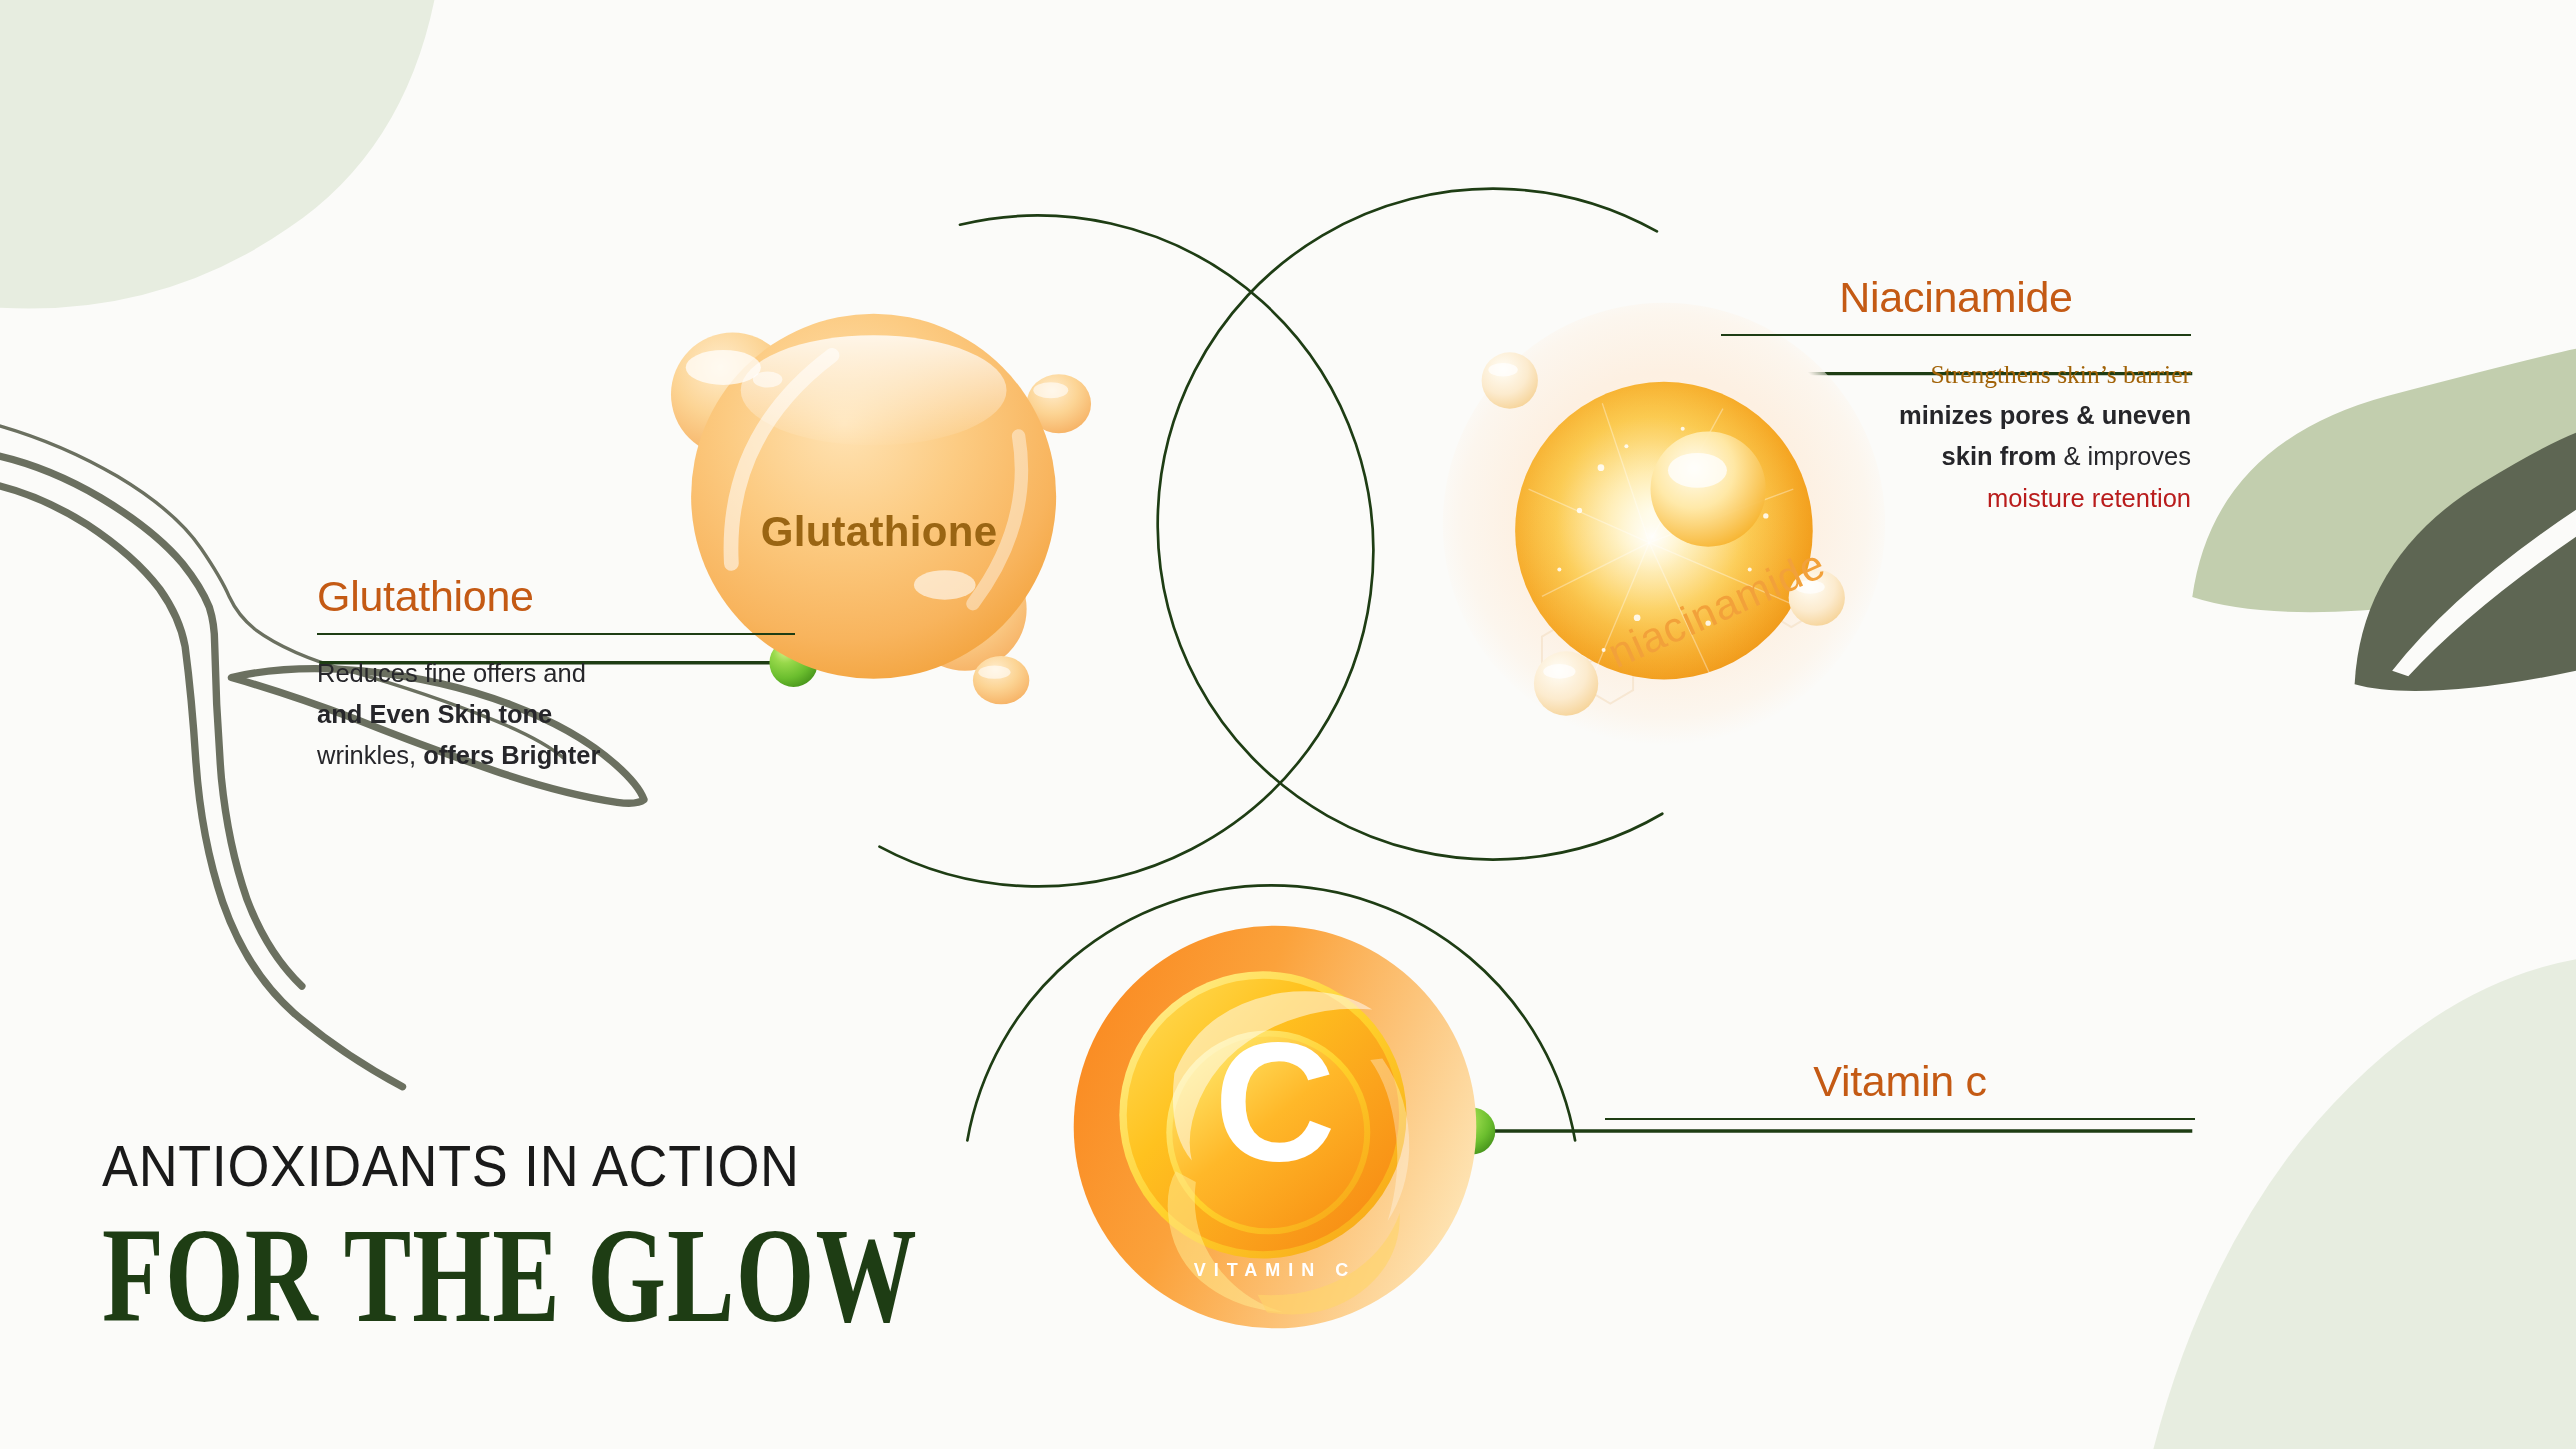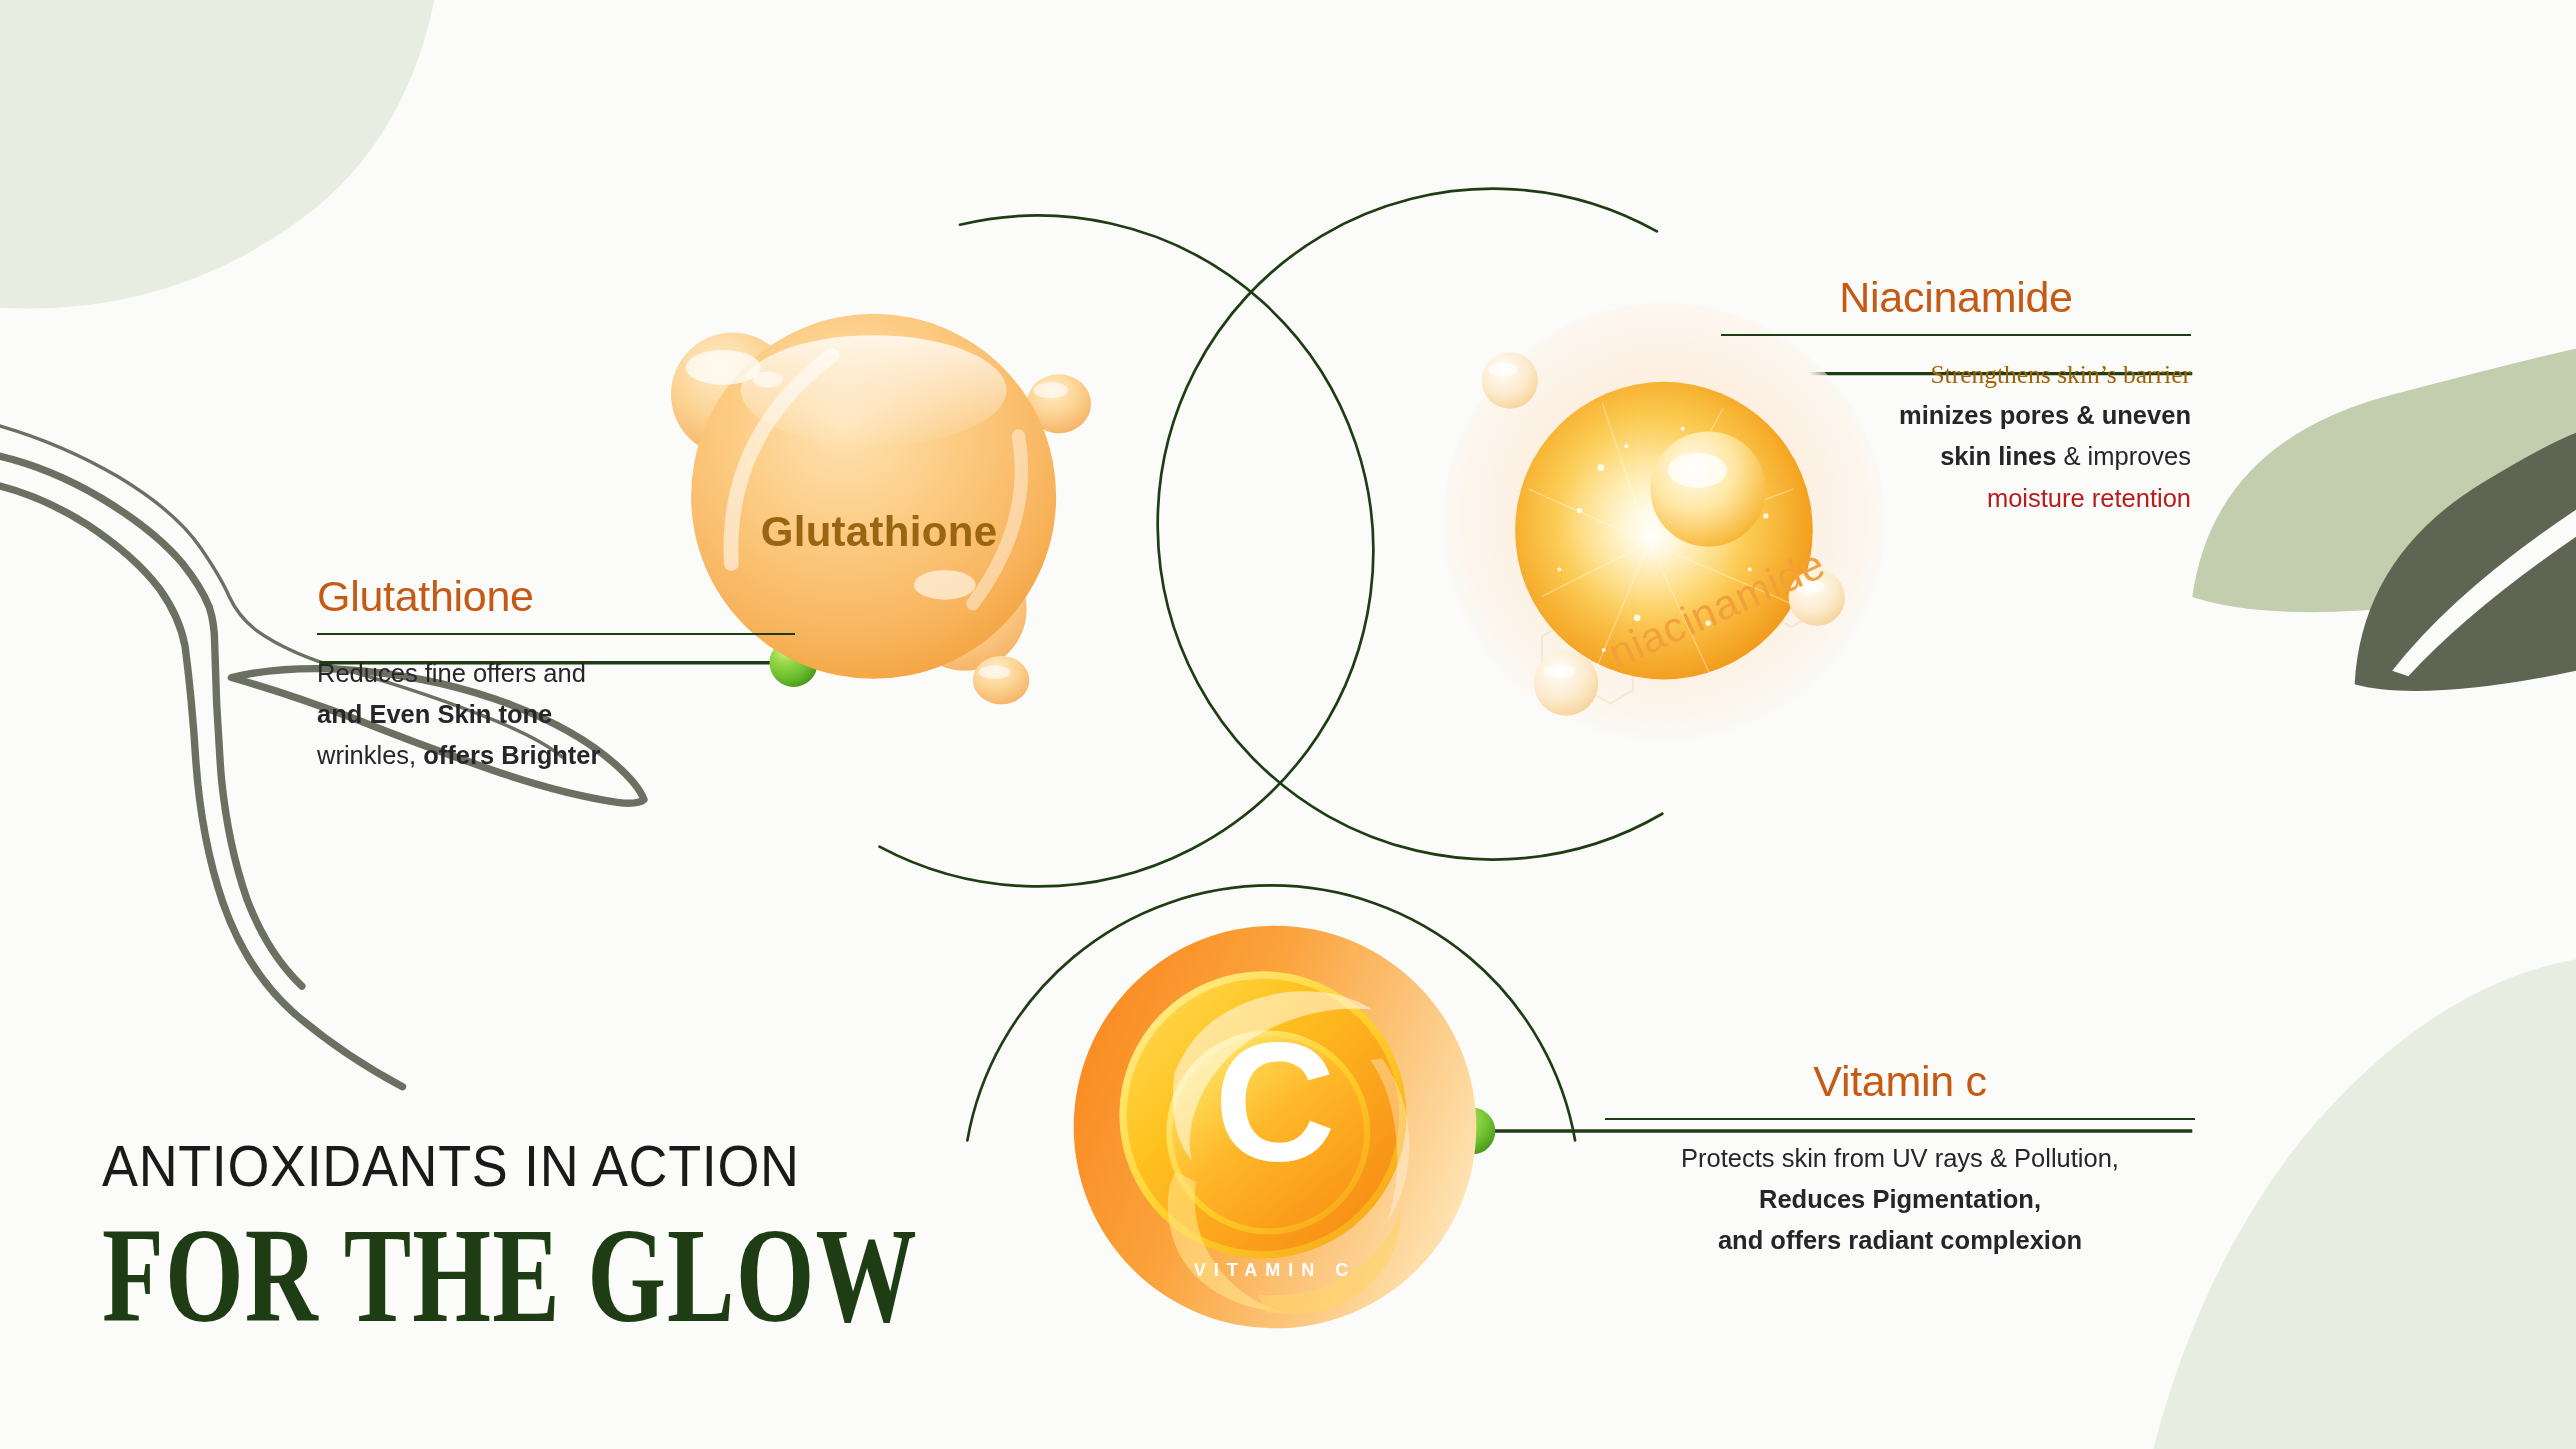--- a/index.html
+++ b/index.html
@@ -361,33 +361,28 @@
         <div class="body-line" style="color: rgb(38, 38, 42);"><span>wrinkles,  </span><b>offers Brighter</b></div>
       </div>
   </div>
 
   <div class="block b-right" id="block-niacinamide">
     <h2 style="color: rgb(196, 90, 20);">Niacinamide</h2>
     <div class="rule" style="background: rgb(30, 61, 20);"></div>
     <div>
         <div class="body-line" style="color: #a16207; font-family: Liberation Serif, serif;"><span>Strengthens skin’s barrier</span></div>
         <div class="body-line" style="color: rgb(38, 38, 42);"><b>minizes pores &amp; uneven</b></div>
-        <div class="body-line" style="color: rgb(38, 38, 42);"><b>skin lines</b><span> &amp; improves</span></div>
+        <div class="body-line" style="color: rgb(38, 38, 42);"><b>skin from</b><span> &amp; improves</span></div>
         <div class="body-line" style="color: #b91c1c;"><span>moisture retention</span></div>
       </div>
   </div>
 
   <div class="block" id="block-vitaminc">
     <h2 style="color: rgb(196, 90, 20);">Vitamin c</h2>
     <div class="rule" style="background: rgb(30, 61, 20);"></div>
-    <div>
-        <div class="body-line" style="color: rgb(38, 38, 42);"><span>Protects skin from UV rays &amp; Pollution,</span></div>
-        <div class="body-line" style="color: rgb(38, 38, 42);"><b>Reduces Pigmentation,</b></div>
-        <div class="body-line" style="color: rgb(38, 38, 42);"><b>and offers radiant complexion</b></div>
-      </div>
   </div>
 
   <div id="headline">
     <div class="kicker" style="color: rgb(26, 26, 26);">ANTIOXIDANTS IN ACTION</div>
     <div class="main" style="color: rgb(30, 61, 20);">FOR THE GLOW</div>
   </div>
 
 </div>
 
 

